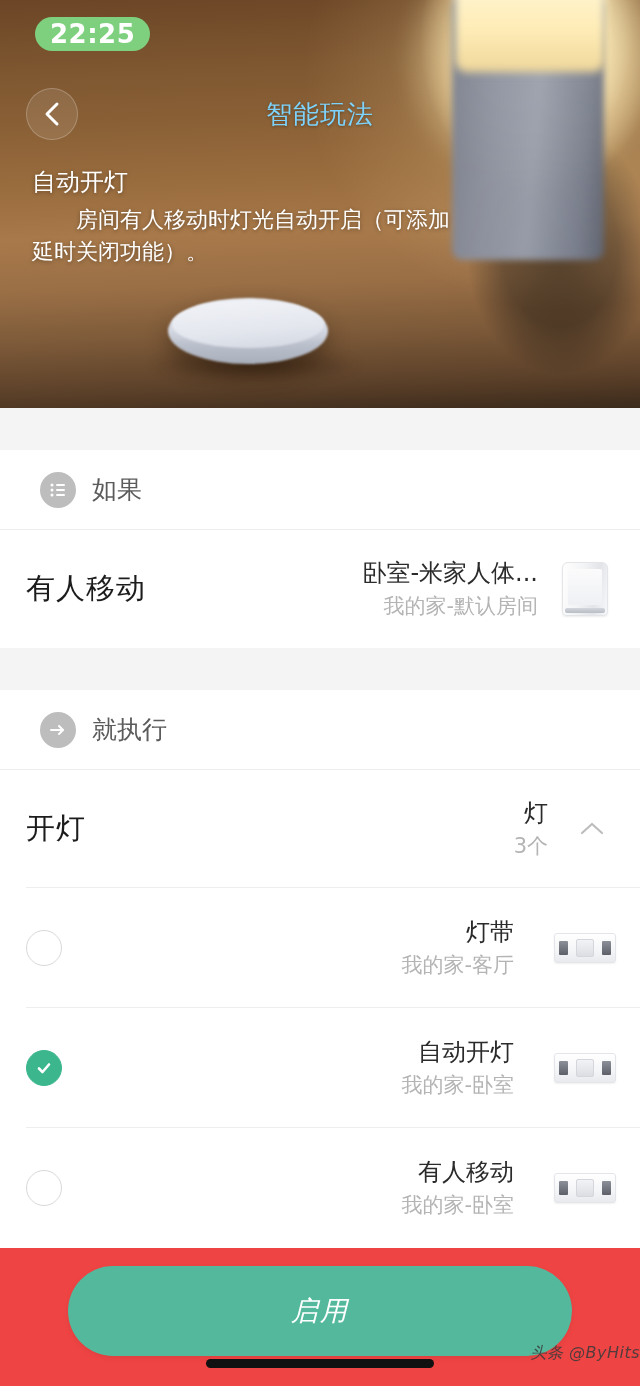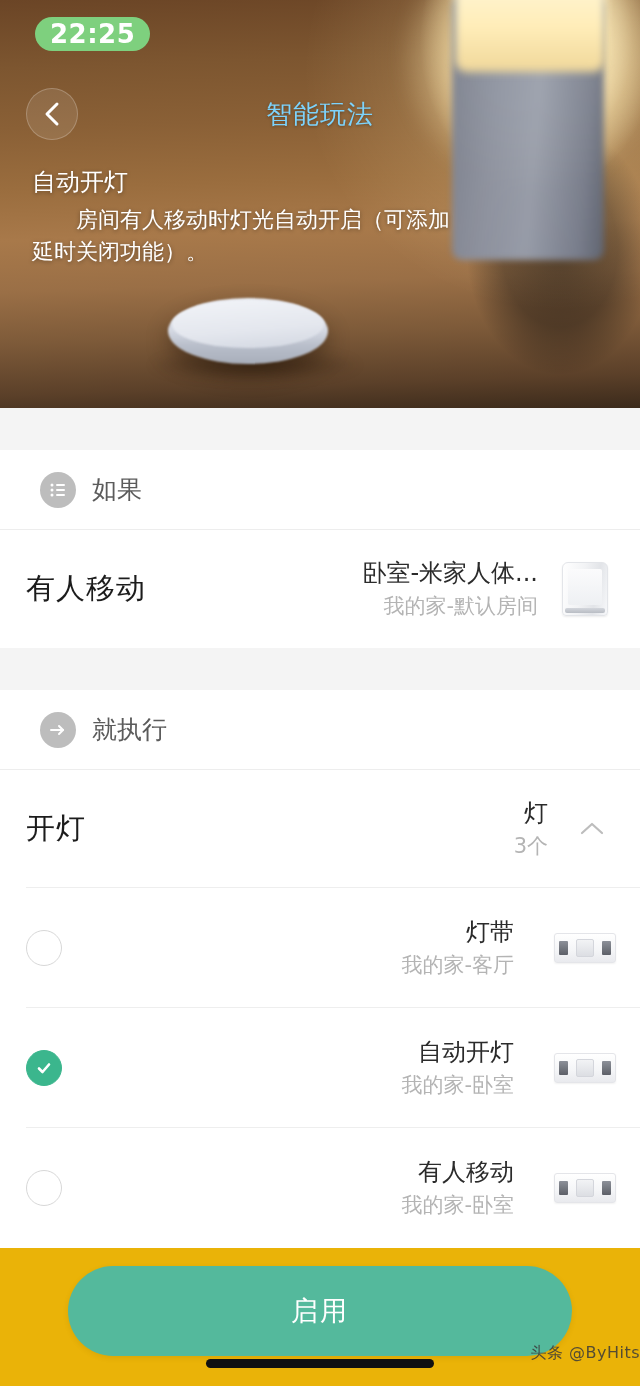--- a/index.html
+++ b/index.html
@@ -346,23 +346,24 @@
   .divider {
     position: absolute;
     left: 26px;
     right: 0;
     bottom: 0;
     height: 1px;
     background: #eeeeee;
   }
 
   .footer {
-    background: #eab308;
+    background: #ef4444;
     flex: 1 1 auto;
     position: relative;
+    font-style: italic;
   }
   .enable-btn {
     position: absolute;
     left: 68px;
     top: 18px;
     width: 504px;
     height: 90px;
     border-radius: 45px;
     background: #54b99c;
     color: #ffffff;

